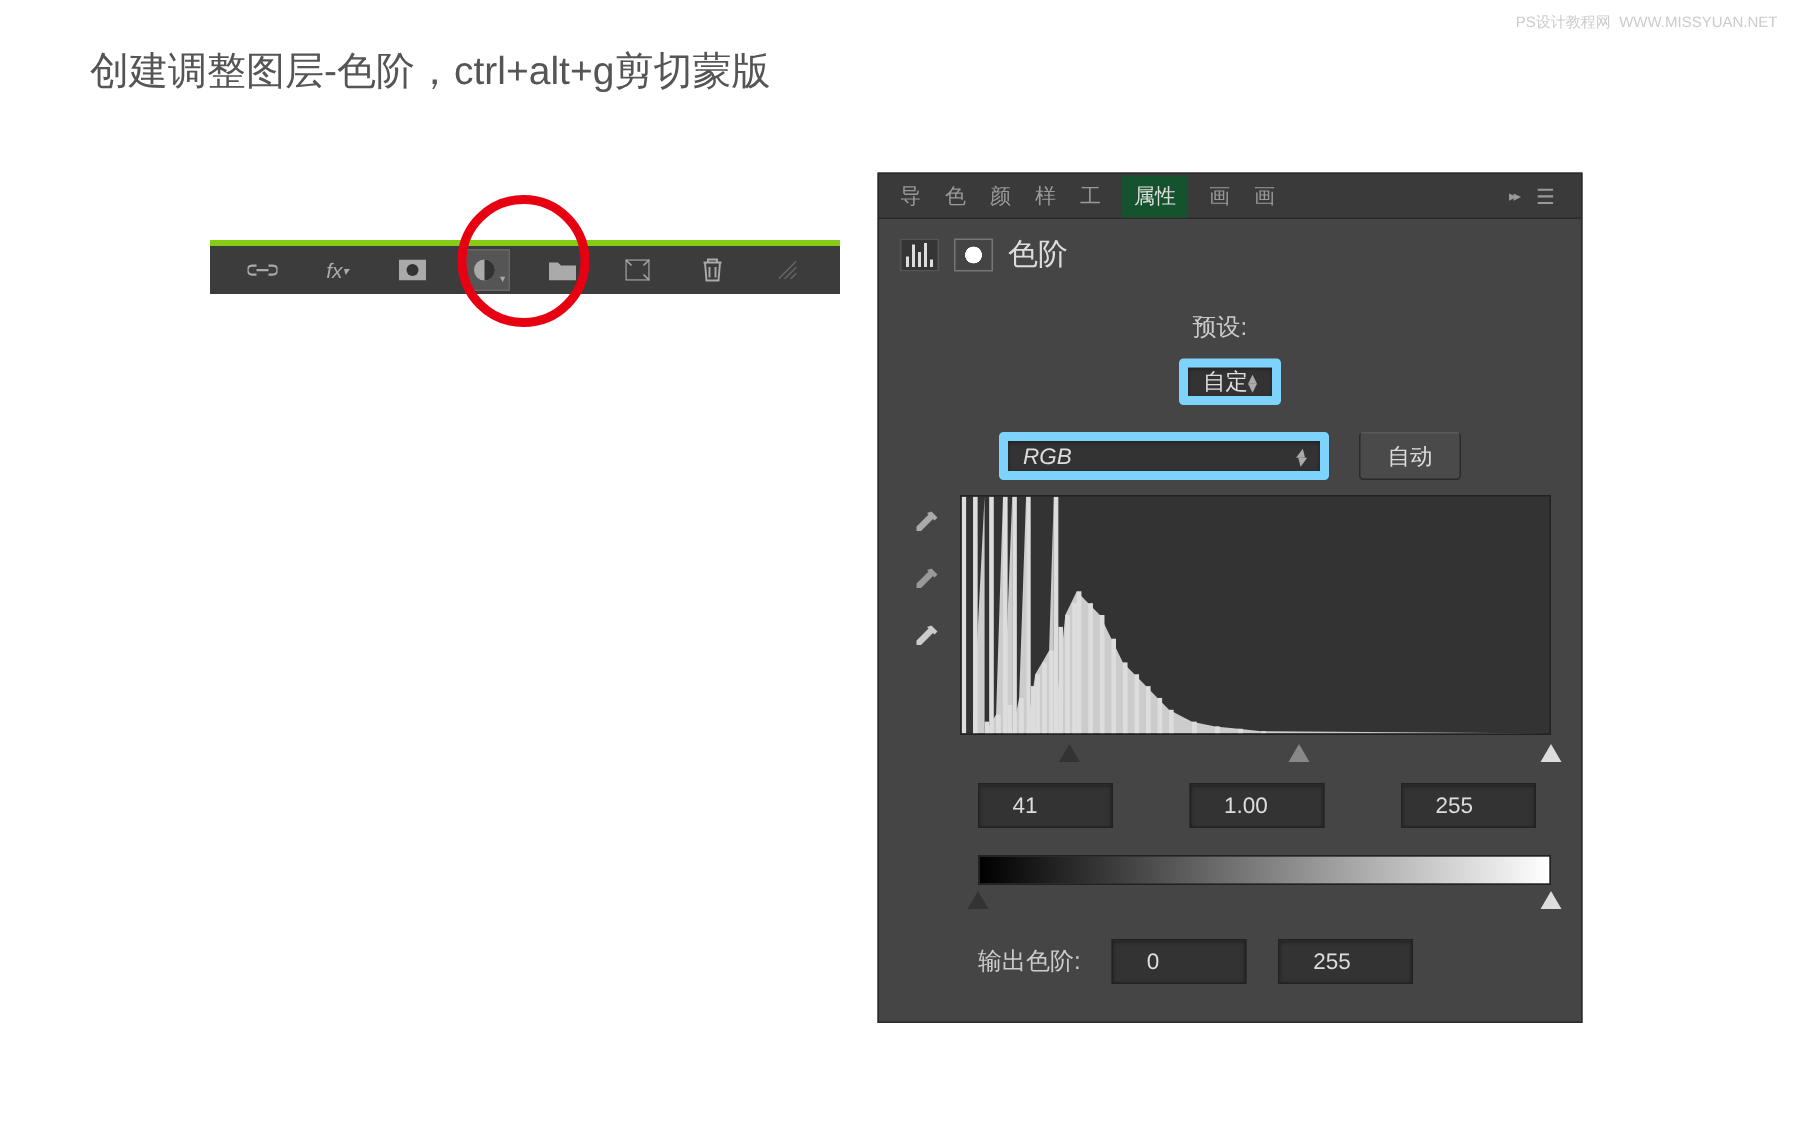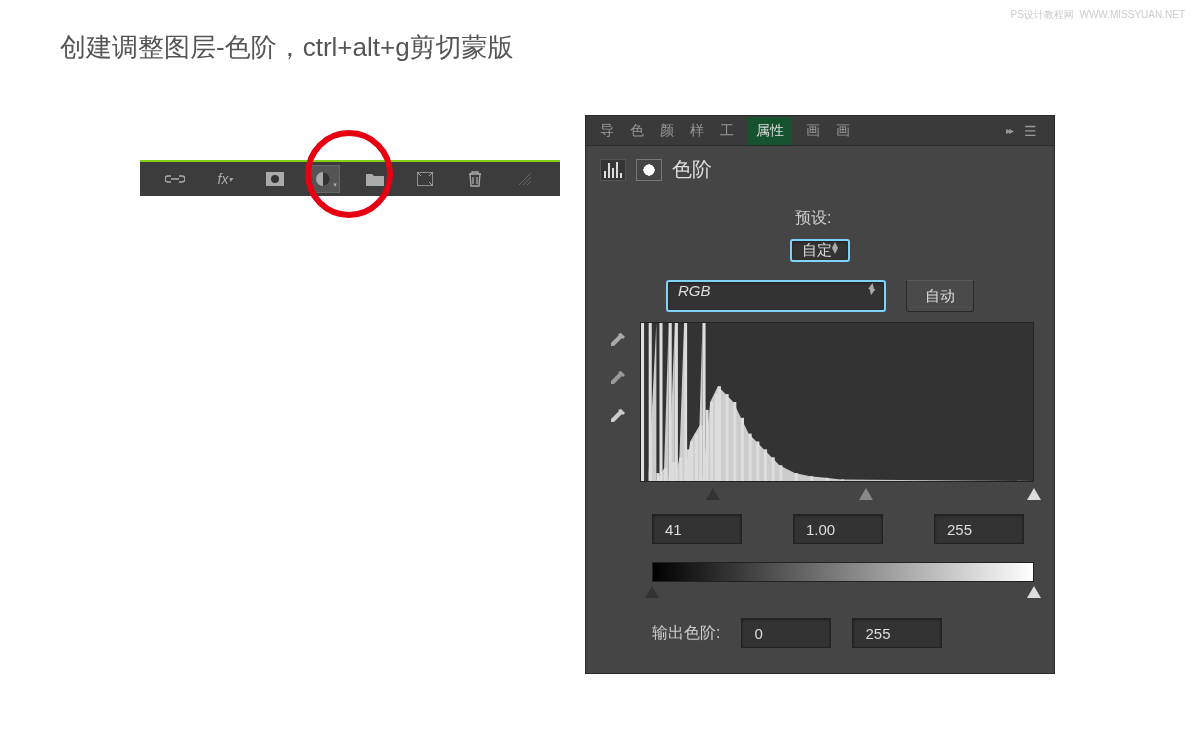--- a/index.html
+++ b/index.html
@@ -26,21 +26,21 @@
       font-weight: 300;
     }
     
     .layers-bottom {
       position: absolute;
       top: 160px;
       left: 140px;
       width: 420px;
       height: 36px;
       background: #3c3c3c;
-      border-top: 2px solid #84cc16;
+      border-top: 4px solid #84cc16;
       display: flex;
       align-items: center;
       padding: 0 20px;
       gap: 20px;
     }
     .layers-bottom .icon-slot {
       width: 32px;
       height: 28px;
       display: flex;
       align-items: center;
@@ -134,24 +134,25 @@
     }
     .field-label {
       color: #ccc;
       font-size: 16px;
       width: 50px;
     }
     .dropdown {
       flex: 1;
       height: 32px;
       background: #333333;
-      border: 2px solid #7dd3fc;
+      border: 6px solid #7dd3fc;
       border-radius: 3px;
       color: #ddd;
       display: flex;
+      align-items: center;
       justify-content: space-between;
       padding: 0 10px;
       font-size: 15px;
       box-shadow: inset 0 1px 3px rgba(0,0,0,0.4);
     }
     .dropdown .arrow { color: #aaa; font-size: 12px; display:flex; flex-direction:column; line-height:6px;}
     .button {
       height: 32px;
       padding: 0 18px;
       background: #4a4a4a;
@@ -228,21 +229,21 @@
       margin: 10px 0 18px 46px;
       justify-content: space-between;
       padding-right: 10px;
     }
     .num-input {
       width: 90px;
       height: 30px;
       background: #333333;
       border: 1px solid #222;
       color: #ddd;
-      padding: 0 12px;
+      padding: 0 22px;
       font-size: 15px;
       display: flex;
       align-items: center;
       box-shadow: inset 0 1px 3px rgba(0,0,0,0.4);
     }
     .output-gradient {
       margin: 0 0 0 46px;
       height: 20px;
       background: linear-gradient(to right, #000, #fff);
       border: 1px solid #222;

